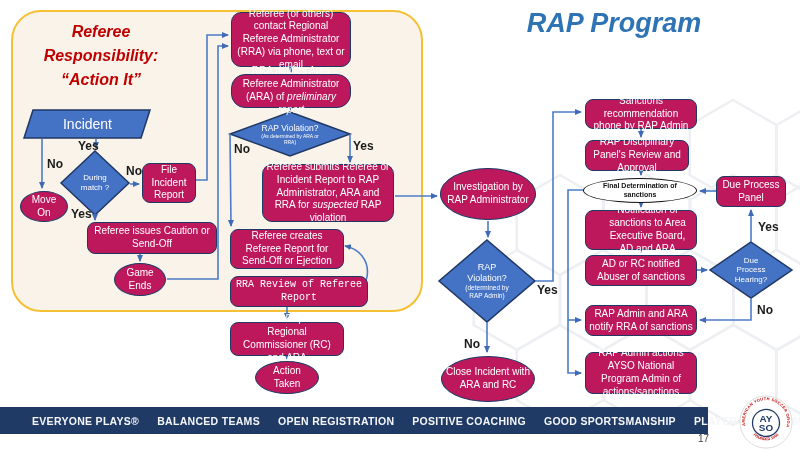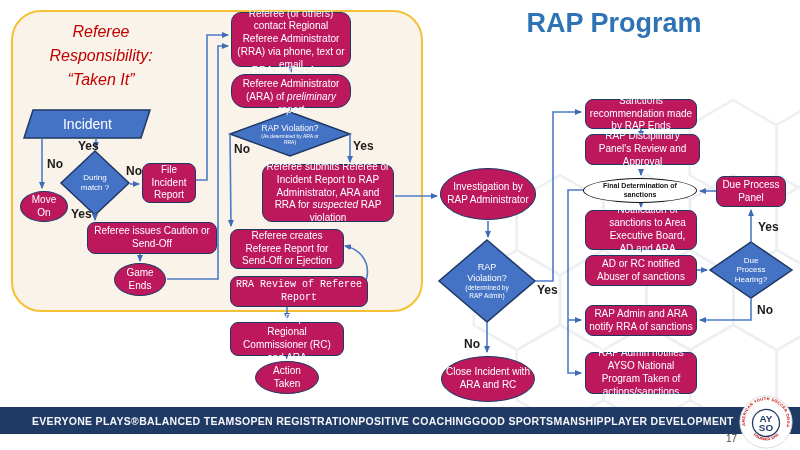--- a/index.html
+++ b/index.html
@@ -5,45 +5,45 @@
   html,body{margin:0;padding:0;}
   body{width:800px;height:450px;position:relative;background:#ffffff;
        font-family:"Liberation Sans",sans-serif;overflow:hidden;}
   
   #hexes{position:absolute;left:0;top:0;z-index:0;}
   
   .panel{position:absolute;left:11px;top:10px;width:408px;height:298px;
          border:2.5px solid #F5C033;border-radius:30px;background:#FAF3E9;z-index:1;}
   
   .panel-heading{position:absolute;left:20px;top:20px;width:162px;text-align:center;
-         color:#C00000;font-weight:normal;font-style:italic;font-size:16px;line-height:1.5;z-index:3;}
+         color:#C00000;font-weight:bold;font-style:italic;font-size:16px;line-height:1.5;z-index:3;}
   
   .slide-title{position:absolute;left:468px;top:8px;width:292px;text-align:center;
-         font-weight:bold;font-size:27px;line-height:1.18;color:#2E74B5;z-index:3;}
+         font-weight:bold;font-style:italic;font-size:27px;line-height:1.18;color:#2E74B5;z-index:3;}
   .slide-title .yellow{color:#FFC000;}
   
   #flow{position:absolute;left:0;top:0;z-index:2;}
   
   .nb{position:absolute;background:#be185d;border:1.5px solid #1F3864;border-radius:8px;
       color:#fff;display:flex;align-items:center;justify-content:center;text-align:center;
       padding:1px 3px;box-sizing:border-box;font-size:10px;line-height:1.28;z-index:3;}
   .oval{border-radius:50%;}
   .white-oval{background:#ffffff;border:1.5px solid #111111;color:#111111;font-weight:bold;font-size:7px;}
   
   .dtext{position:absolute;color:#fff;display:flex;flex-direction:column;align-items:center;
          justify-content:center;text-align:center;line-height:1.2;z-index:3;}
   .dmain{width:58px;margin:0 auto;}
   .sub{display:block;}
   
   .lbl{position:absolute;font-size:12px;color:#1b1b1b;z-index:3;font-weight:600;}
   
-  .footer{position:absolute;left:0;top:407px;width:800px;height:27px;background:#203A66;z-index:3;
-          display:flex;align-items:center;padding-left:32px;box-sizing:border-box;}
+  .footer{position:absolute;left:0;top:407px;width:708px;height:27px;background:#203A66;z-index:3;
+          display:flex;align-items:center;gap:18px;padding-left:32px;box-sizing:border-box;}
   .footer span{color:#F4F6F9;font-size:10.5px;font-weight:bold;letter-spacing:0.3px;white-space:nowrap;}
-  .pageno{position:absolute;left:726px;top:433px;font-size:10px;color:#444;z-index:3;}
+  .pageno{position:absolute;left:698px;top:433px;font-size:10px;color:#444;z-index:3;}
   #logo{position:absolute;left:739px;top:395px;z-index:4;}
   .it{font-style:italic;}
 </style>
 </head>
 <body>
 
 <svg id="hexes" width="800" height="450">
   <g fill="none" stroke="#EDEFF2" stroke-width="2.5">
     <polygon points="733,100 776.3,125 776.3,175 733,200 689.7,175 689.7,125"></polygon>
     <polygon points="820,100 863.3,125 863.3,175 820,200 776.7,175 776.7,125"></polygon>
@@ -60,21 +60,21 @@
     <polygon points="733,325 776.3,350 776.3,400 733,425 689.7,400 689.7,350"></polygon>
     <polygon points="820,325 863.3,350 863.3,400 820,425 776.7,400 776.7,350"></polygon>
   </g>
 </svg>
 
 <div class="panel"></div>
 
 <div class="panel-heading">
   <div>Referee</div>
   <div>Responsibility:</div>
-  <div>“Taken It”</div>
+  <div>“Action It”</div>
 </div>
 
 <div class="slide-title">
   <div>RAP Program</div>
 </div>
 
 <svg id="flow" width="800" height="450">
   <defs>
     <marker id="ah" markerWidth="8" markerHeight="8" refX="6" refY="3" orient="auto-start-reverse" markerUnits="userSpaceOnUse">
       <path d="M0,0 L7,3 L0,6 Z" fill="#3F6AB5"></path>
@@ -144,27 +144,27 @@
 <div class="nb" style="left:230px;top:322px;width:114px;height:34px;">Referee Report to Regional Commissioner (RC) and ARA</div>
 <div class="nb oval" style="left:255px;top:361px;width:64px;height:33px;">Action Taken</div>
 
 <div class="nb oval" style="left:440px;top:168px;width:96px;height:52px;">Investigation by RAP Administrator</div>
 <div class="dtext" style="left:451px;top:254px;width:72px;height:54px;">
   <span class="dmain" style="font-size:9px;">RAP Violation?</span>
   <span class="sub" style="font-size:6.5px;width:58px;">(determined by RAP Admin)</span>
 </div>
 <div class="nb oval" style="left:441px;top:356px;width:94px;height:46px;">Close Incident with ARA and RC</div>
 
-<div class="nb" style="left:585px;top:99px;width:112px;height:30px;">Sanctions recommendation made by RAP Ends</div>
-<div class="nb" style="left:585px;top:134px;width:115px;height:31px;">RAP Disciplinary Panel's Review and Approval</div>
+<div class="nb" style="left:585px;top:99px;width:112px;height:30px;">Sanctions recommendation phone by RAP Admin</div>
+<div class="nb" style="left:585px;top:140px;width:104px;height:31px;">RAP Disciplinary Panel's Review and Approval</div>
 <div class="nb oval white-oval" style="left:583px;top:178px;width:114px;height:25px;">Final Determination of sanctions</div>
 <div class="nb" style="left:585px;top:210px;width:112px;height:40px;padding-left:16px;">Notification of sanctions to Area Executive Board, AD and ARA</div>
 <div class="nb" style="left:585px;top:255px;width:112px;height:31px;">AD or RC notified Abuser of sanctions</div>
 <div class="nb" style="left:585px;top:305px;width:112px;height:31px;">RAP Admin and ARA notify RRA of sanctions</div>
-<div class="nb" style="left:585px;top:352px;width:112px;height:42px;">RAP Admin notifies AYSO National Program Taken of actions/sanctions</div>
+<div class="nb" style="left:585px;top:352px;width:112px;height:42px;">RAP Admin actions AYSO National Program Admin of actions/sanctions</div>
 <div class="nb" style="left:716px;top:176px;width:70px;height:31px;">Due Process Panel</div>
 <div class="dtext" style="left:717px;top:248px;width:68px;height:44px;font-size:8px;">
   <span class="dmain" style="width:40px;">Due Process Hearing?</span>
 </div>
 
 <div class="lbl" style="left:47px;top:157px;">No</div>
 <div class="lbl" style="left:78px;top:139px;">Yes</div>
 <div class="lbl" style="left:126px;top:164px;">No</div>
 <div class="lbl" style="left:71px;top:207px;">Yes</div>
 <div class="lbl" style="left:234px;top:142px;">No</div>

